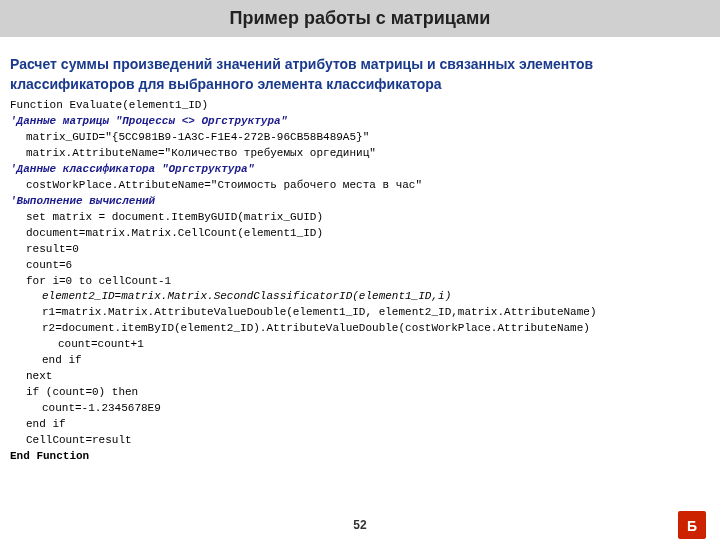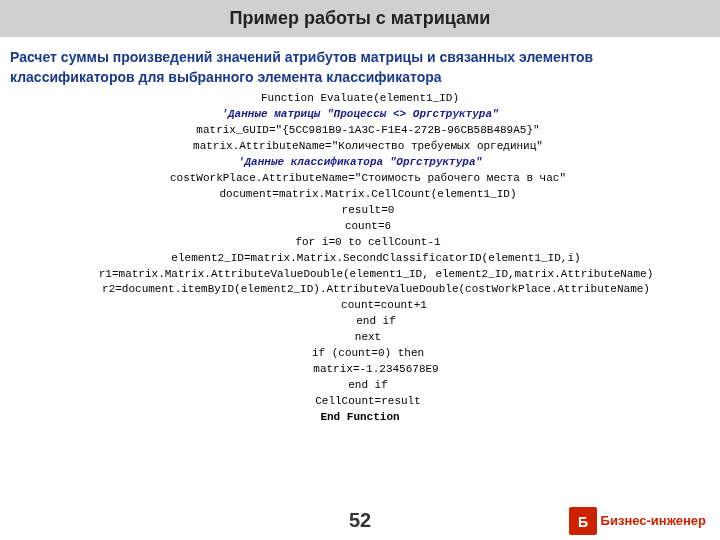--- a/index.html
+++ b/index.html
@@ -15,59 +15,58 @@
     .header {
       background: #d0d0d0;
       text-align: center;
       padding: 8px 10px;
       font-size: 18px;
       font-weight: bold;
       color: #222;
     }
 
     .subtitle {
-      padding: 11px 10px 4px 10px;
+      padding: 18px 10px 4px 10px;
       font-size: 14px;
       font-weight: bold;
       color: #1a3a8c;
       line-height: 1.4;
     }
 
     .code-block {
       padding: 0 10px;
       font-family: 'Courier New', monospace;
       font-size: 11px;
       color: #000;
       line-height: 1.45;
     }
 
     .code-line {
       white-space: pre;
-      text-align: center;
     }
 
     .comment-italic {
       font-style: italic;
       font-weight: bold;
       color: #1a1a8c;
     }
 
     .footer {
       position: absolute;
       bottom: 8px;
       left: 0;
       right: 0;
       display: flex;
       align-items: center;
       justify-content: center;
       padding: 0 14px;
     }
 
     .footer-page {
-      font-size: 20px;
+      font-size: 12px;
       font-weight: bold;
       color: #333;
       flex: 1;
       text-align: center;
     }
 
     .footer-logo {
       position: absolute;
       right: 14px;
       display: flex;
@@ -100,45 +99,46 @@
 <div class="code-block" id="code-container">
 <div class="code-line" style="padding-left: 0px;">Function Evaluate(element1_ID)</div>
     <div class="code-line" style="padding-left: 0px;"></div>
     <div class="code-line" style="padding-left: 0px;"><span class="comment-italic">'Данные матрицы "Процессы &lt;&gt; Оргструктура"</span></div>
     <div class="code-line" style="padding-left: 16px;">matrix_GUID="{5CC981B9-1A3C-F1E4-272B-96CB58B489A5}"</div>
     <div class="code-line" style="padding-left: 16px;">matrix.AttributeName="Количество требуемых оргединиц"</div>
     <div class="code-line" style="padding-left: 0px;"></div>
     <div class="code-line" style="padding-left: 0px;"><span class="comment-italic">'Данные классификатора "Оргструктура"</span></div>
     <div class="code-line" style="padding-left: 16px;">costWorkPlace.AttributeName="Стоимость рабочего места в час"</div>
     <div class="code-line" style="padding-left: 0px;"></div>
+    <div class="code-line" style="padding-left: 0px;"><span class="comment-italic">'Выполнение вычислений</span></div>
+    <div class="code-line" style="padding-left: 16px;">set matrix = document.ItemByGUID(matrix_GUID)</div>
     <div class="code-line" style="padding-left: 16px;">document=matrix.Matrix.CellCount(element1_ID)</div>
     <div class="code-line" style="padding-left: 16px;">result=0</div>
     <div class="code-line" style="padding-left: 16px;">count=6</div>
     <div class="code-line" style="padding-left: 0px;"></div>
     <div class="code-line" style="padding-left: 16px;">for i=0 to cellCount-1</div>
     <div class="code-line" style="padding-left: 0px;"></div>
-    <div class="code-line" style="padding-left: 32px;">element2_ID=matrix.Matrix.SecondClassificatorID(element1_ID,i)</div>
+    <div class="code-line" style="padding-left: 32px; font-style: italic;">element2_ID=matrix.Matrix.SecondClassificatorID(element1_ID,i)</div>
     <div class="code-line" style="padding-left: 32px;">r1=matrix.Matrix.AttributeValueDouble(element1_ID, element2_ID,matrix.AttributeName)</div>
     <div class="code-line" style="padding-left: 32px;">r2=document.itemByID(element2_ID).AttributeValueDouble(costWorkPlace.AttributeName)</div>
     <div class="code-line" style="padding-left: 0px;"></div>
     <div class="code-line" style="padding-left: 48px;">count=count+1</div>
     <div class="code-line" style="padding-left: 32px;">end if</div>
     <div class="code-line" style="padding-left: 0px;"></div>
     <div class="code-line" style="padding-left: 16px;">next</div>
     <div class="code-line" style="padding-left: 0px;"></div>
     <div class="code-line" style="padding-left: 16px;">if (count=0) then</div>
-    <div class="code-line" style="padding-left: 32px;">matrix=-1.2345678E9</div>
+    <div class="code-line" style="padding-left: 32px;">count=-1.2345678E9</div>
     <div class="code-line" style="padding-left: 16px;">end if</div>
     <div class="code-line" style="padding-left: 0px;"></div>
     <div class="code-line" style="padding-left: 16px;">CellCount=result</div>
     <div class="code-line" style="padding-left: 0px; font-weight: bold;">End Function</div>
   </div>
 
 <div class="footer">
   <div class="footer-page">52</div>
   <div class="footer-logo">
     <svg class="logo-icon" viewBox="0 0 28 28" xmlns="http://www.w3.org/2000/svg">
       <rect width="28" height="28" rx="2" fill="#cc2200"></rect>
       <text x="14" y="20" text-anchor="middle" font-family="Arial" font-size="14" fill="white" font-weight="bold">Б</text>
     </svg>
-    <span class="logo-text">Бизнес-инженер</span>
   </div>
 </div>
 
 </body></html>

